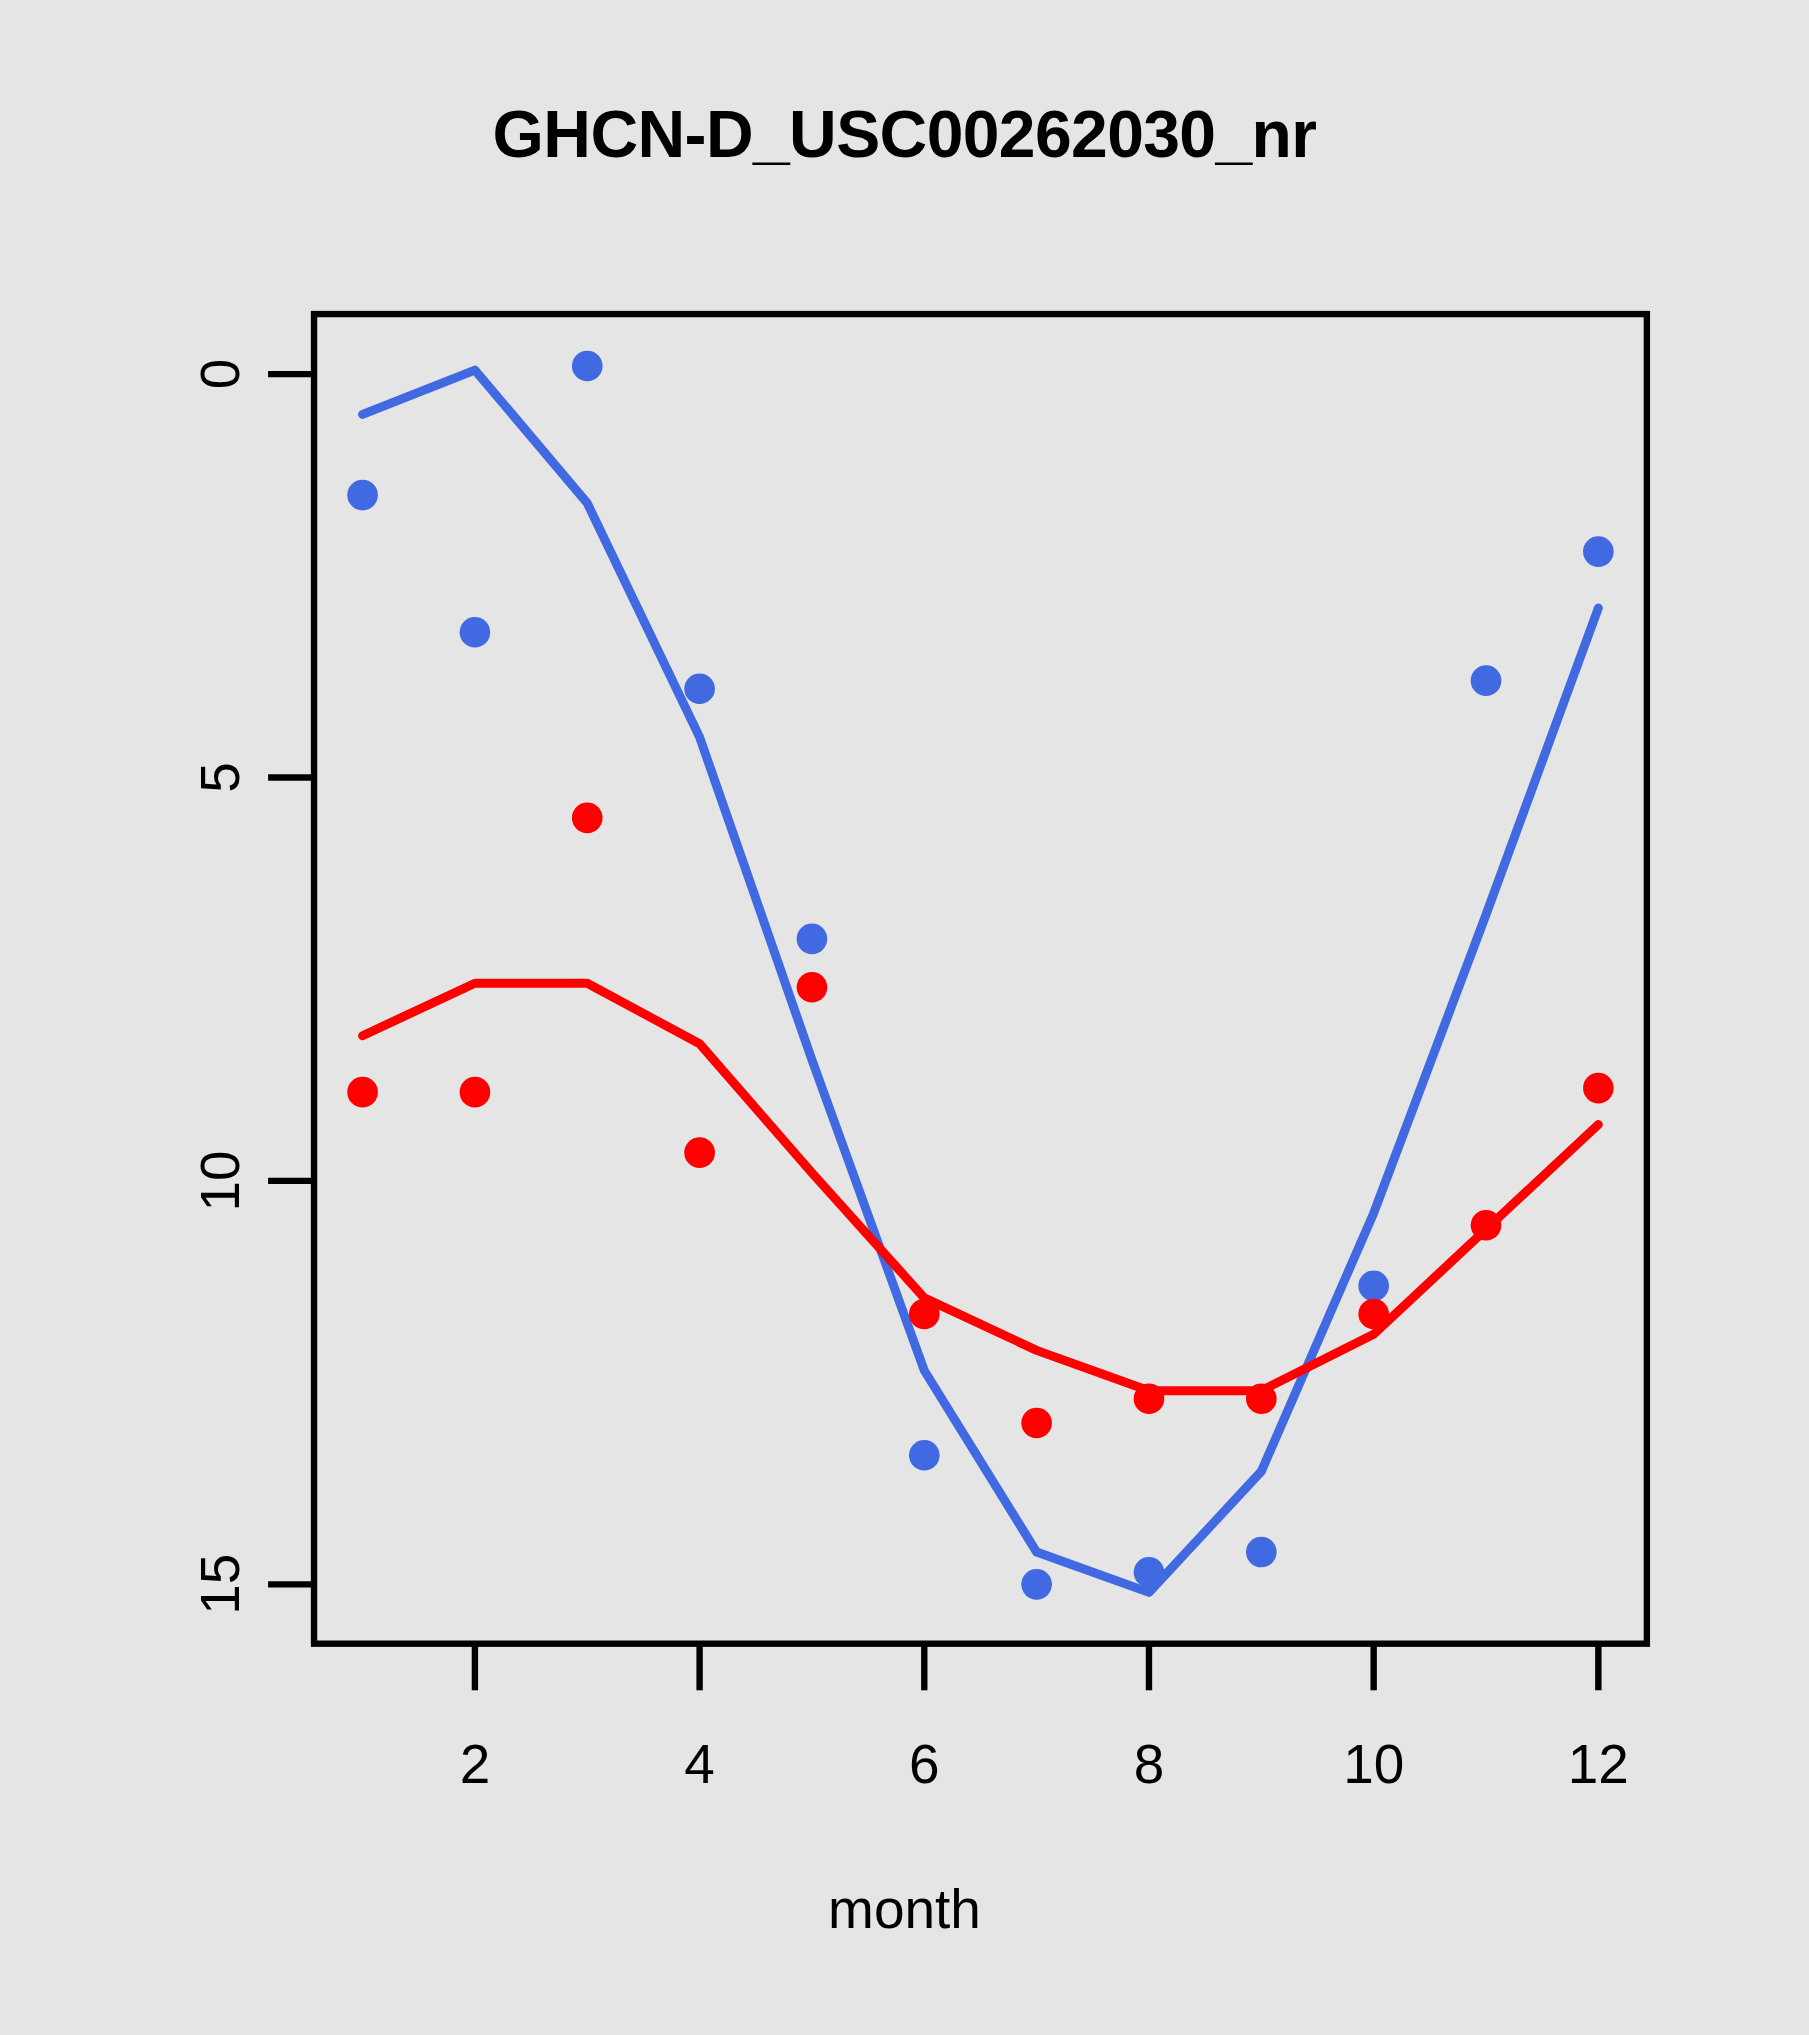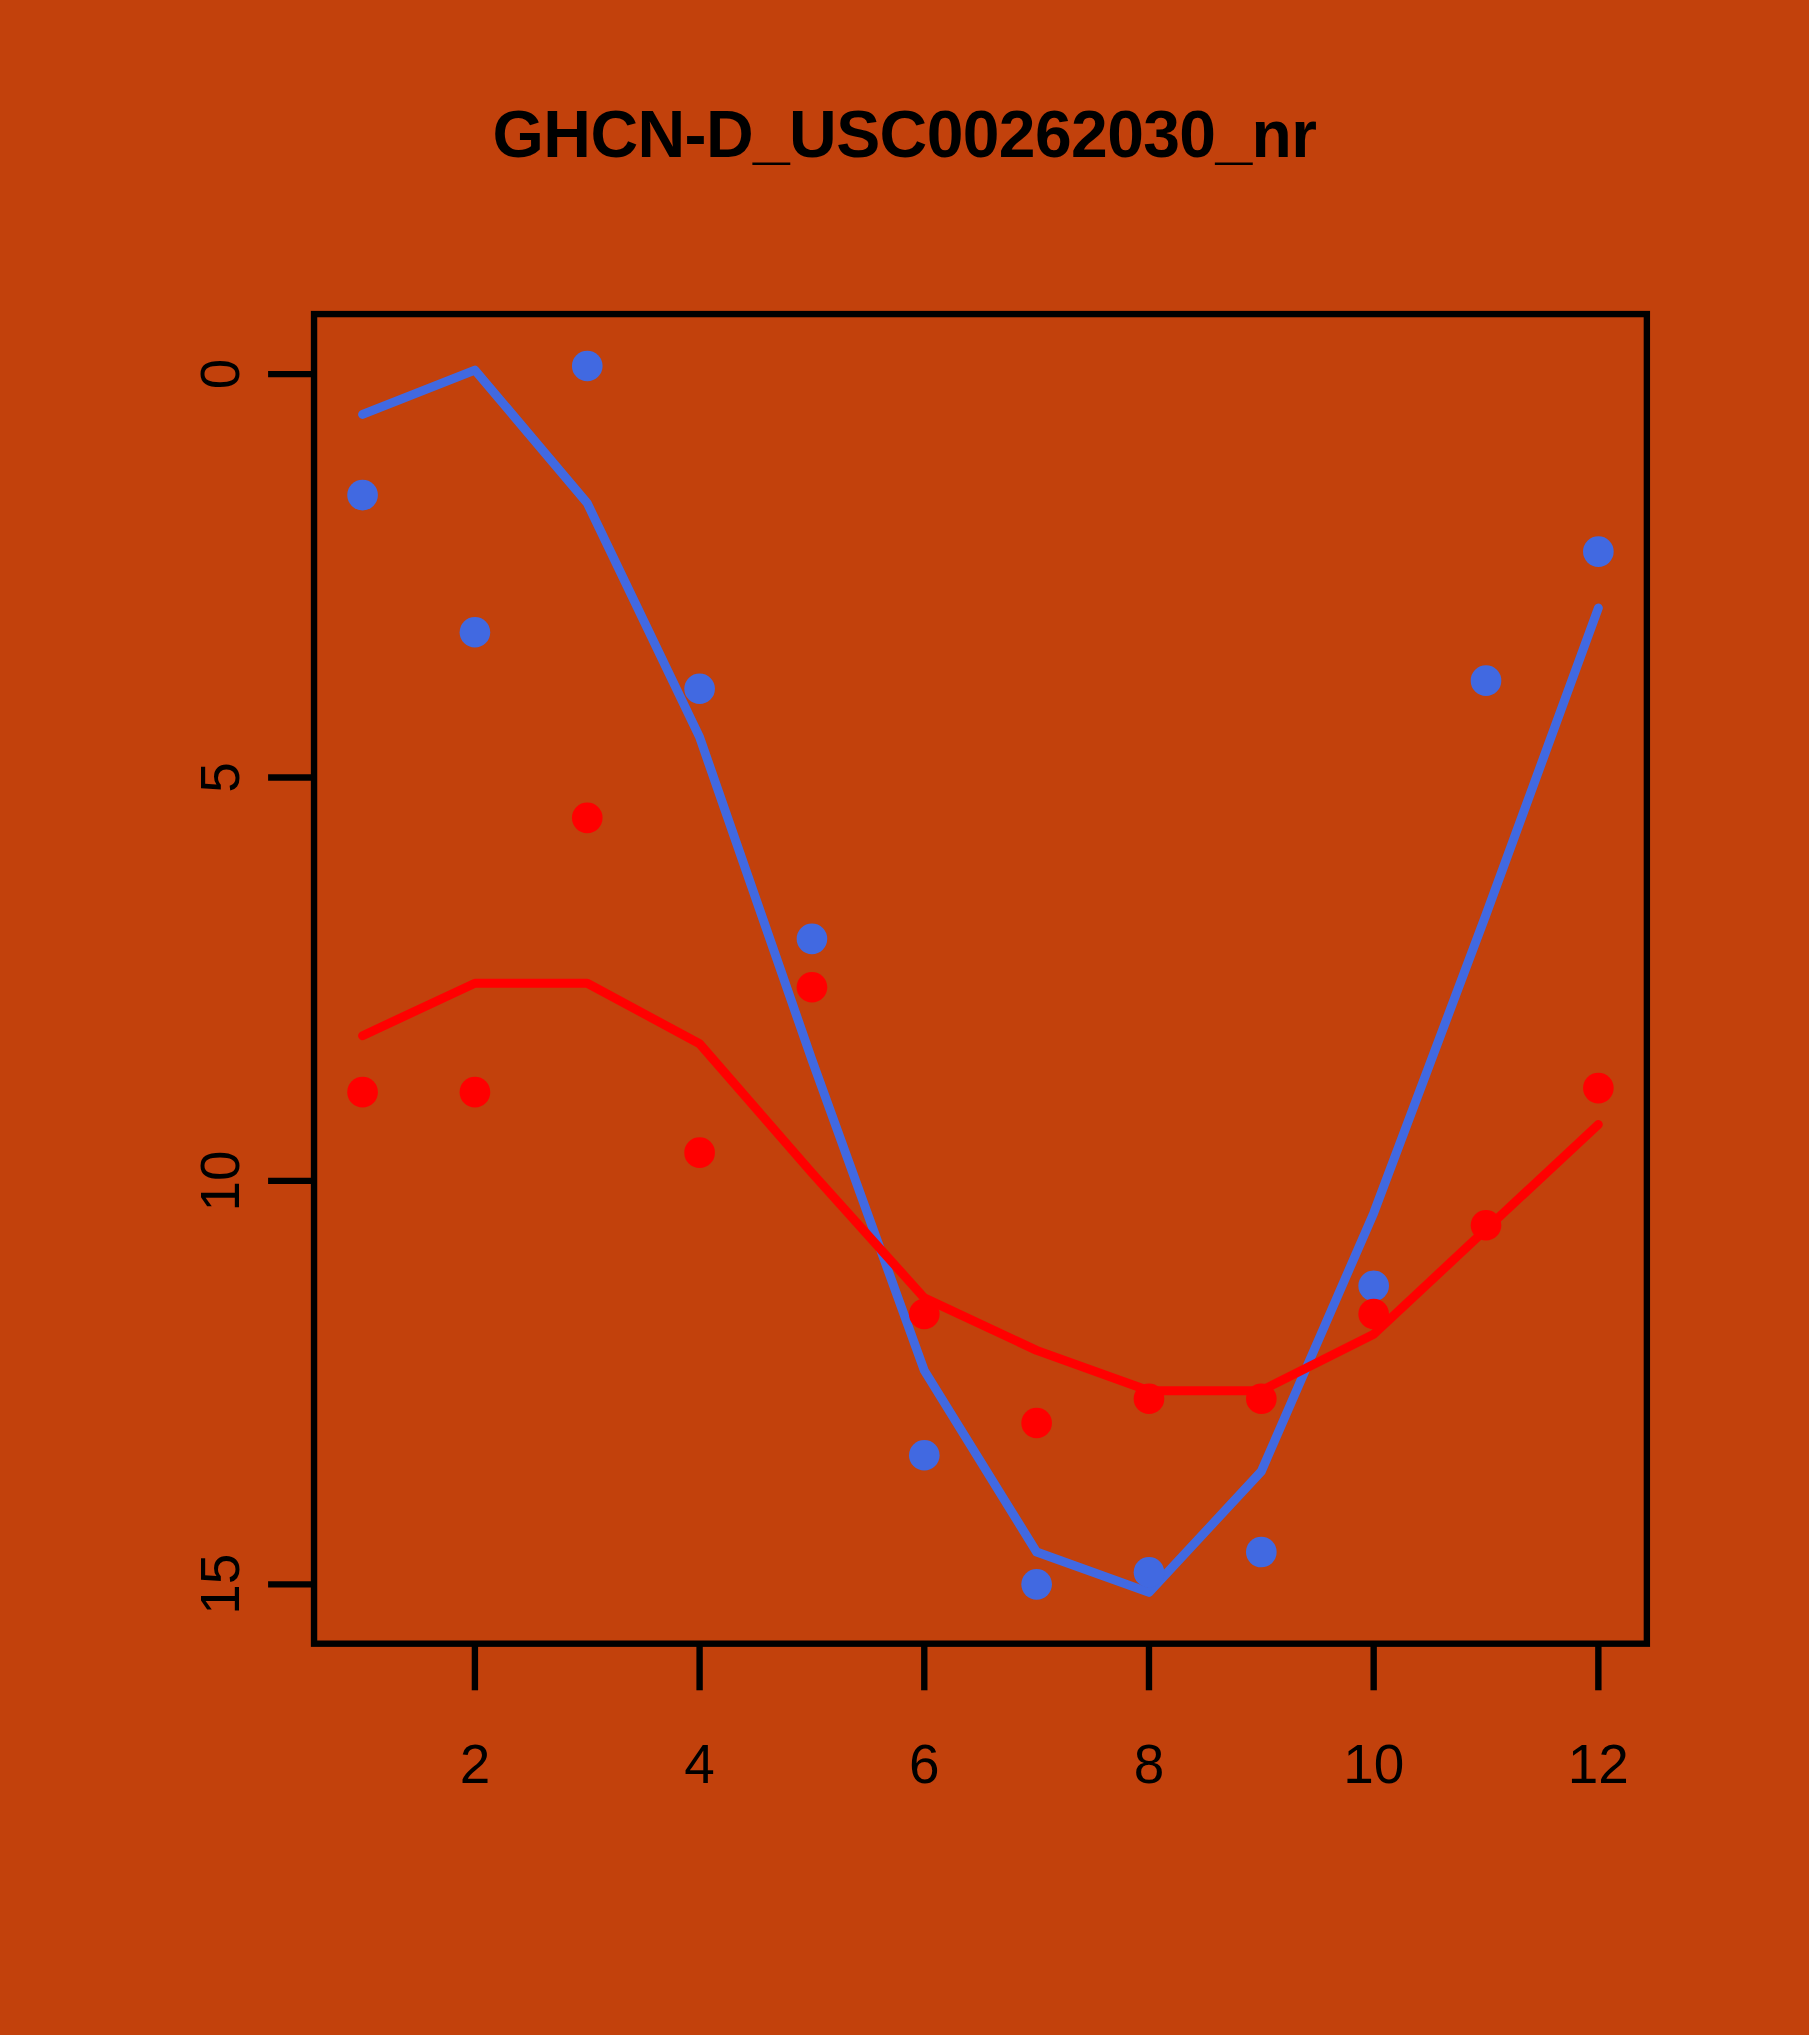--- a/index.html
+++ b/index.html
@@ -11,21 +11,21 @@
     width: 1809px;
     height: 2035px;
     font-family: "Liberation Sans", sans-serif;
     color: #000000;
     overflow: hidden;
   }
   #plot-root {
     position: relative;
     width: 1809px;
     height: 2035px;
-    background: #c2410c;
+    background: #e5e5e5;
   }
   #chart-title {
     position: absolute;
     left: 0;
     top: 96px;
     width: 1809px;
     text-align: center;
     font-size: 66px;
     font-weight: bold;
     letter-spacing: -0.6px;
@@ -129,15 +129,16 @@
         <text x="2152" y="2770" text-anchor="middle" dominant-baseline="middle" class="tick-label-x">10</text>
         <text x="2504" y="2770" text-anchor="middle" dominant-baseline="middle" class="tick-label-x">12</text>
       </g>
   <defs>
         <clipPath id="plotclip">
           <rect x="492" y="492" width="2088" height="2083"></rect>
         </clipPath>
       </defs>
     </svg>
 
+  <div id="xaxis-label">month</div>
 
 </div>
 
 
 </body></html>

